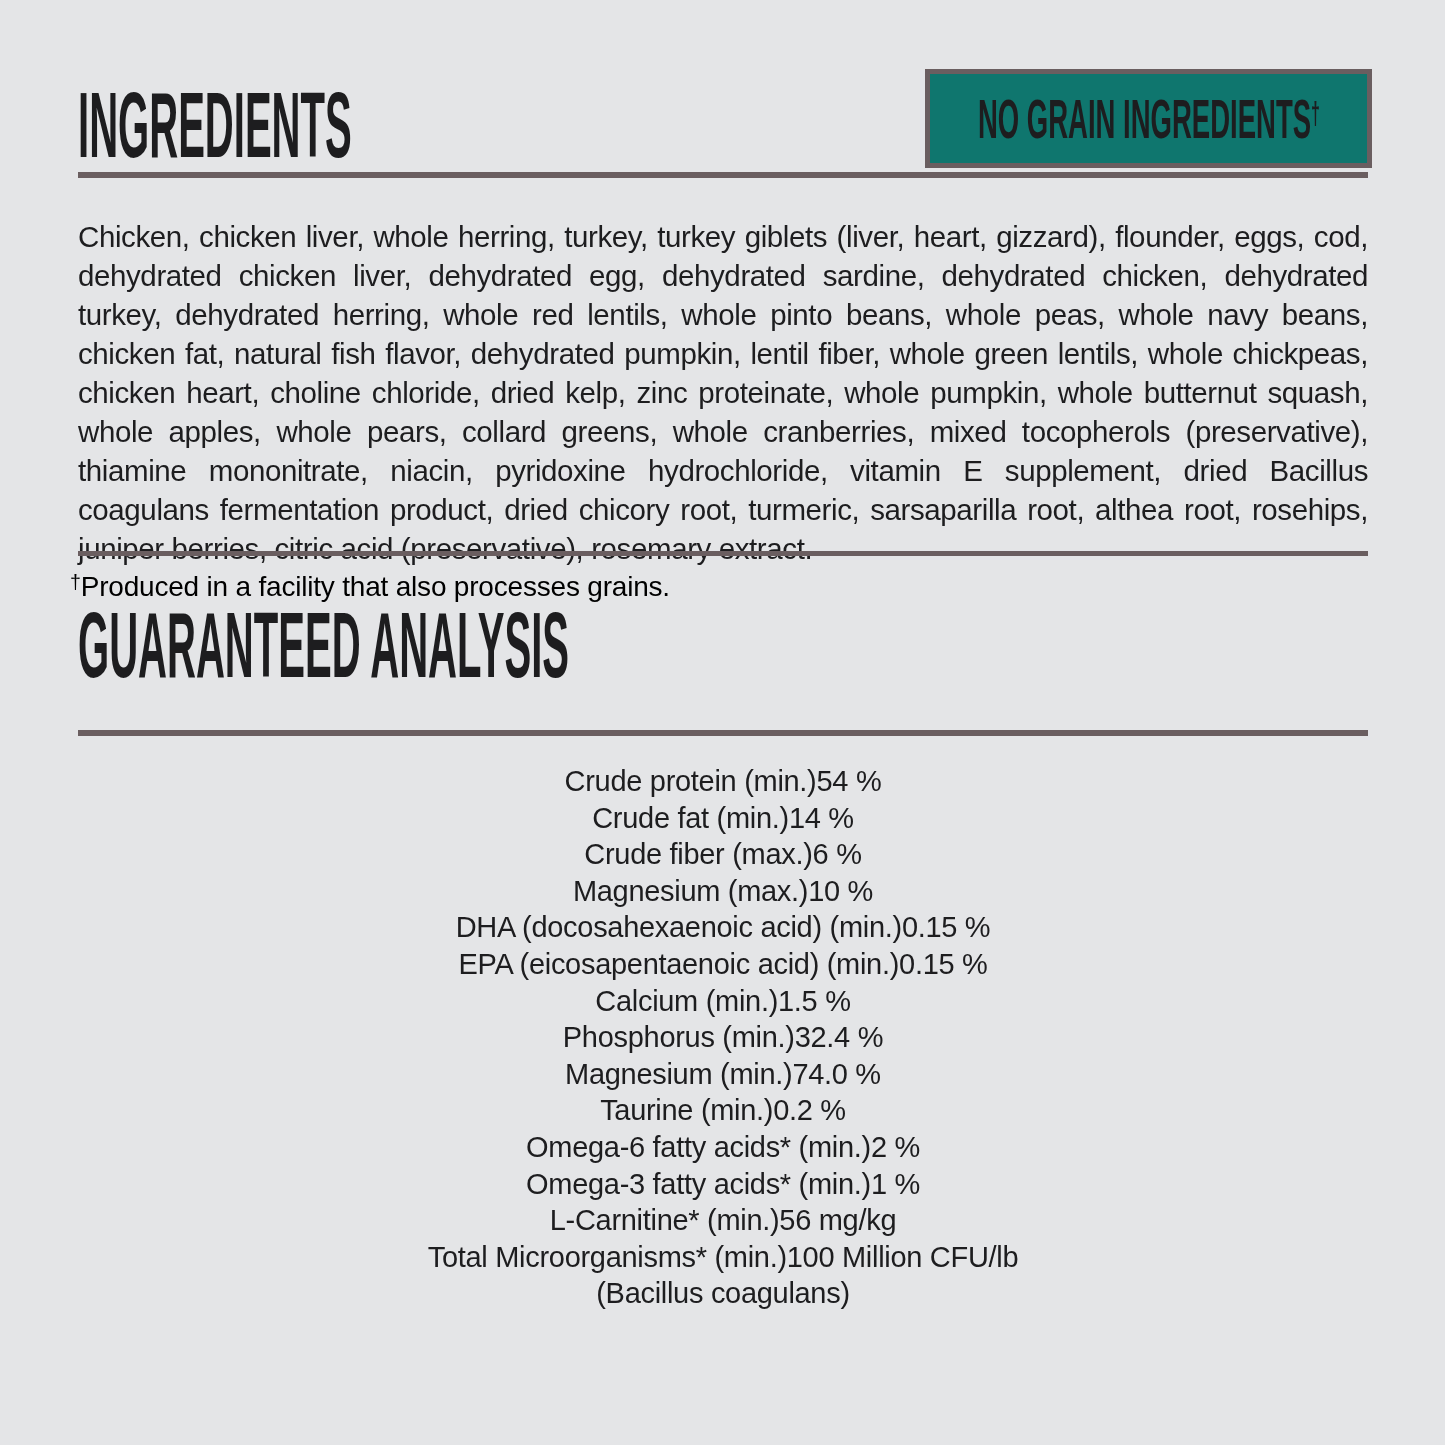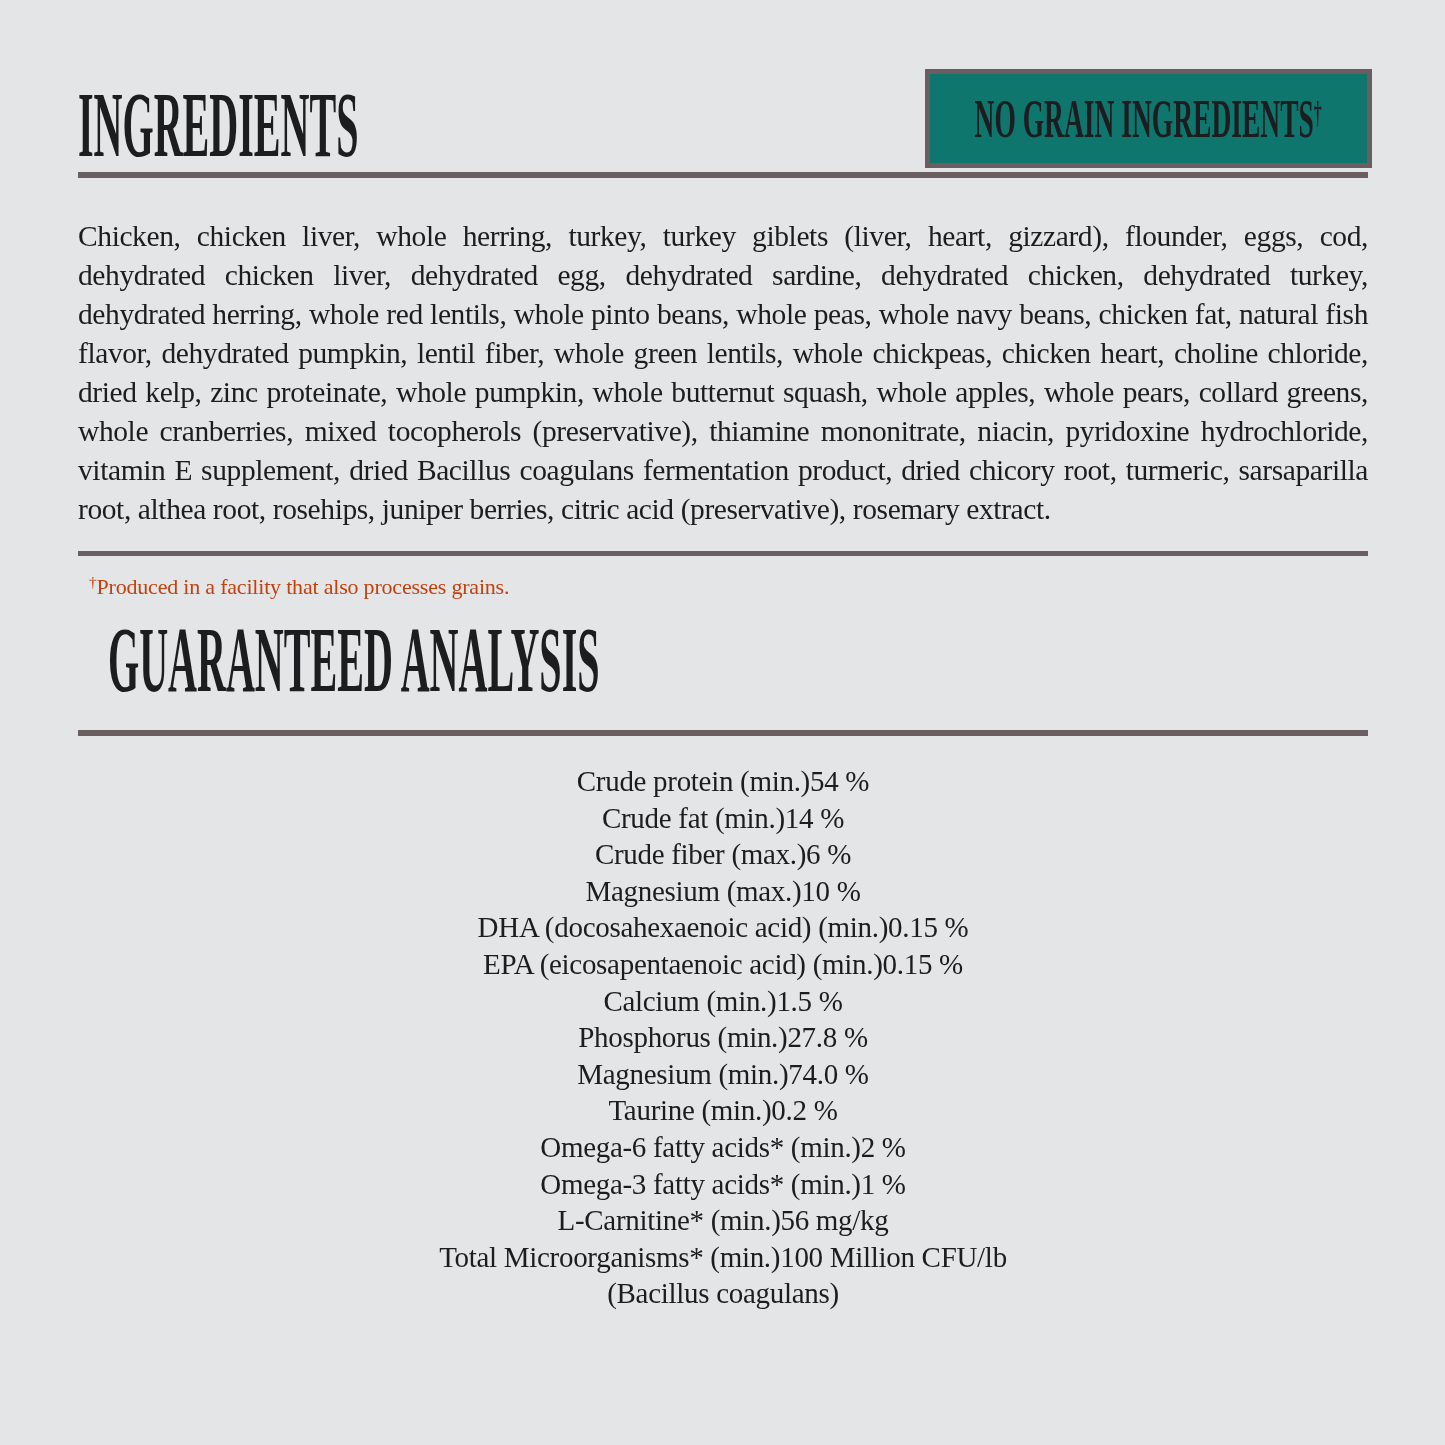--- a/index.html
+++ b/index.html
@@ -10,21 +10,20 @@
     background: #e4e5e7;
     font-family: "Liberation Sans", sans-serif;
     color: #1d1d1f;
     overflow: hidden;
   }
   .page {
     position: relative;
     width: 1445px;
     height: 1271px;
     background: #e4e5e7;
-    font-family: Liberation Serif, serif;
   }
   
   .display-heading {
     position: absolute;
     left: 78px;
     font-weight: bold;
     font-size: 89px;
     line-height: 66px;
     letter-spacing: 0;
     white-space: nowrap;
@@ -79,33 +78,33 @@
     font-size: 29.5px;
     line-height: 39px;
     letter-spacing: -0.4px;
     text-align: justify;
     color: #1d1d1f;
     margin-top: 25px;
   }
   #foot-rule { top: 551px; height: 5px; }
   .footnote {
     position: absolute;
-    left: 89px;
+    left: 70px;
     top: 566px;
-    font-size: 22px;
+    font-size: 28px;
     line-height: 32px;
-    color: #c2410c;
+    color: #000000;
     letter-spacing: -0.2px;
   }
   .footnote sup {
     font-size: 70%;
     vertical-align: 7px;
   }
 
-  #ga-heading { top: 627px; margin-left: 30px; }
+  #ga-heading { top: 612px; }
   #ga-rule { top: 730px; height: 6px; }
 
   
   .ga-table {
     position: absolute;
     left: 78px;
     top: 763px;
     width: 1290px;
     font-size: 29px;
     letter-spacing: -0.3px;
@@ -171,21 +170,21 @@
     <div class="ga-row">
       <span class="ga-label">EPA (eicosapentaenoic acid) (min.)</span>
       <span class="ga-value">0.15 %</span>
     </div>
     <div class="ga-row">
       <span class="ga-label">Calcium (min.)</span>
       <span class="ga-value">1.5 %</span>
     </div>
     <div class="ga-row">
       <span class="ga-label">Phosphorus (min.)</span>
-      <span class="ga-value">27.8 %</span>
+      <span class="ga-value">32.4 %</span>
     </div>
     <div class="ga-row">
       <span class="ga-label">Magnesium (min.)</span>
       <span class="ga-value">74.0 %</span>
     </div>
     <div class="ga-row">
       <span class="ga-label">Taurine (min.)</span>
       <span class="ga-value">0.2 %</span>
     </div>
     <div class="ga-row">

